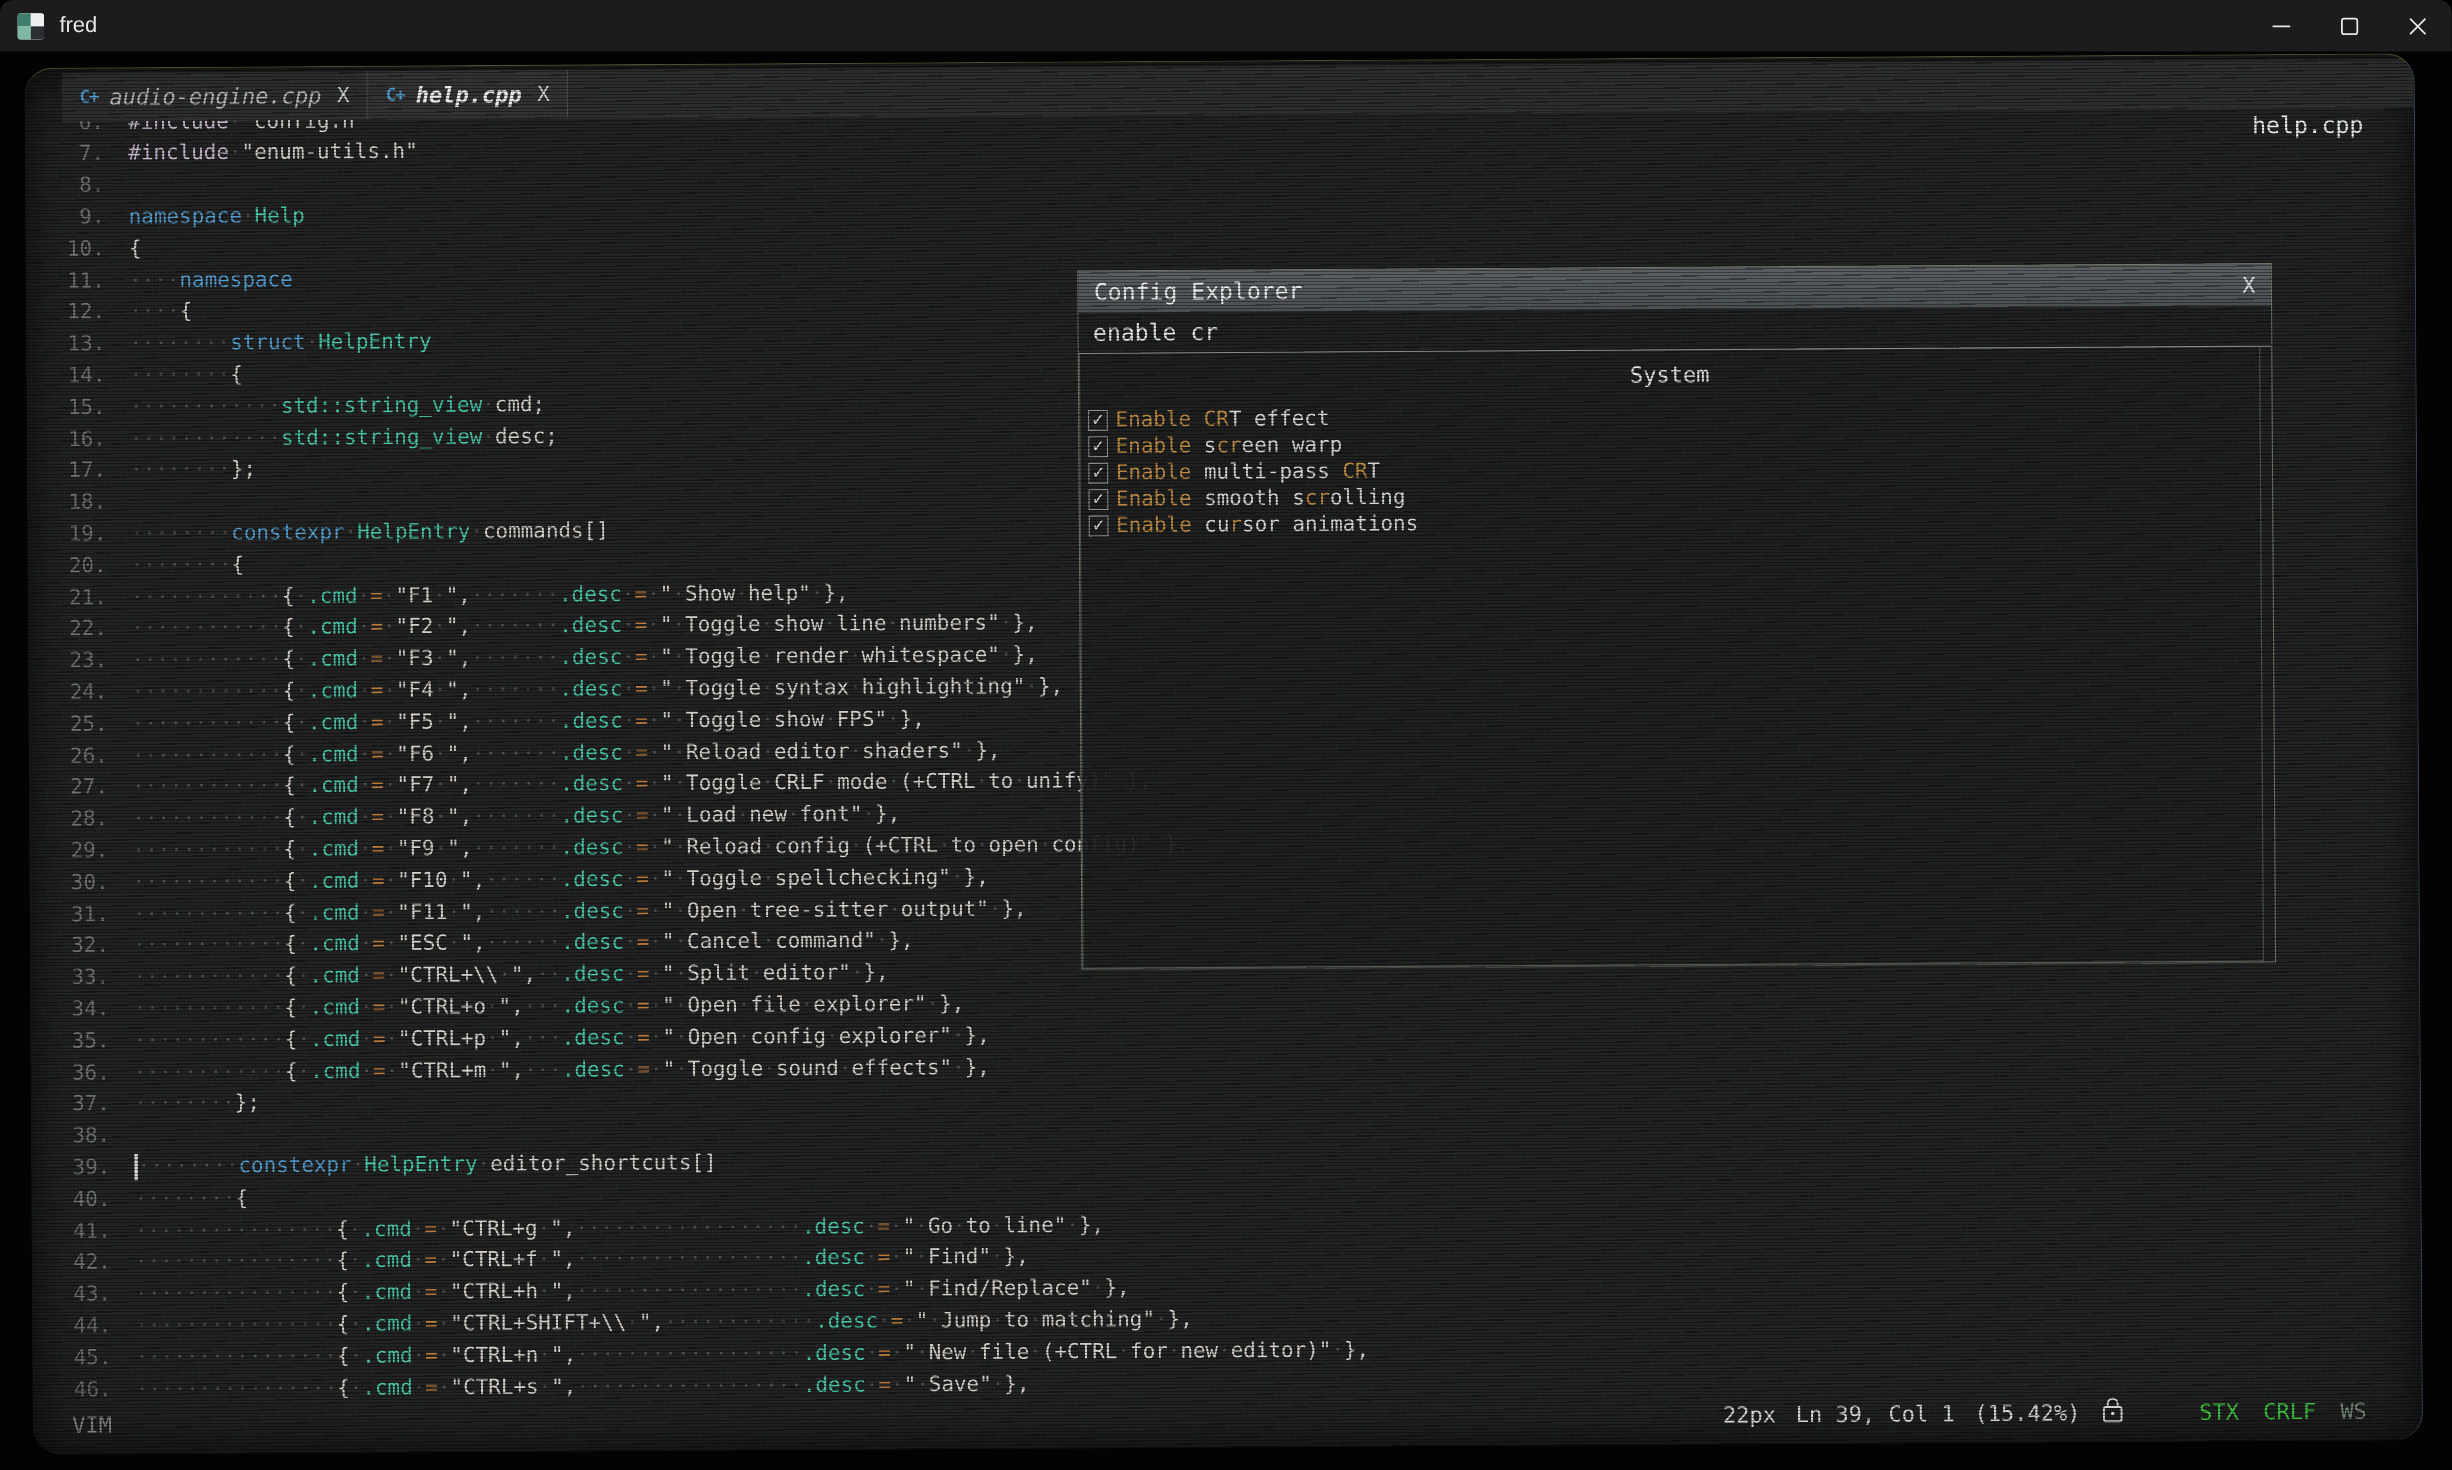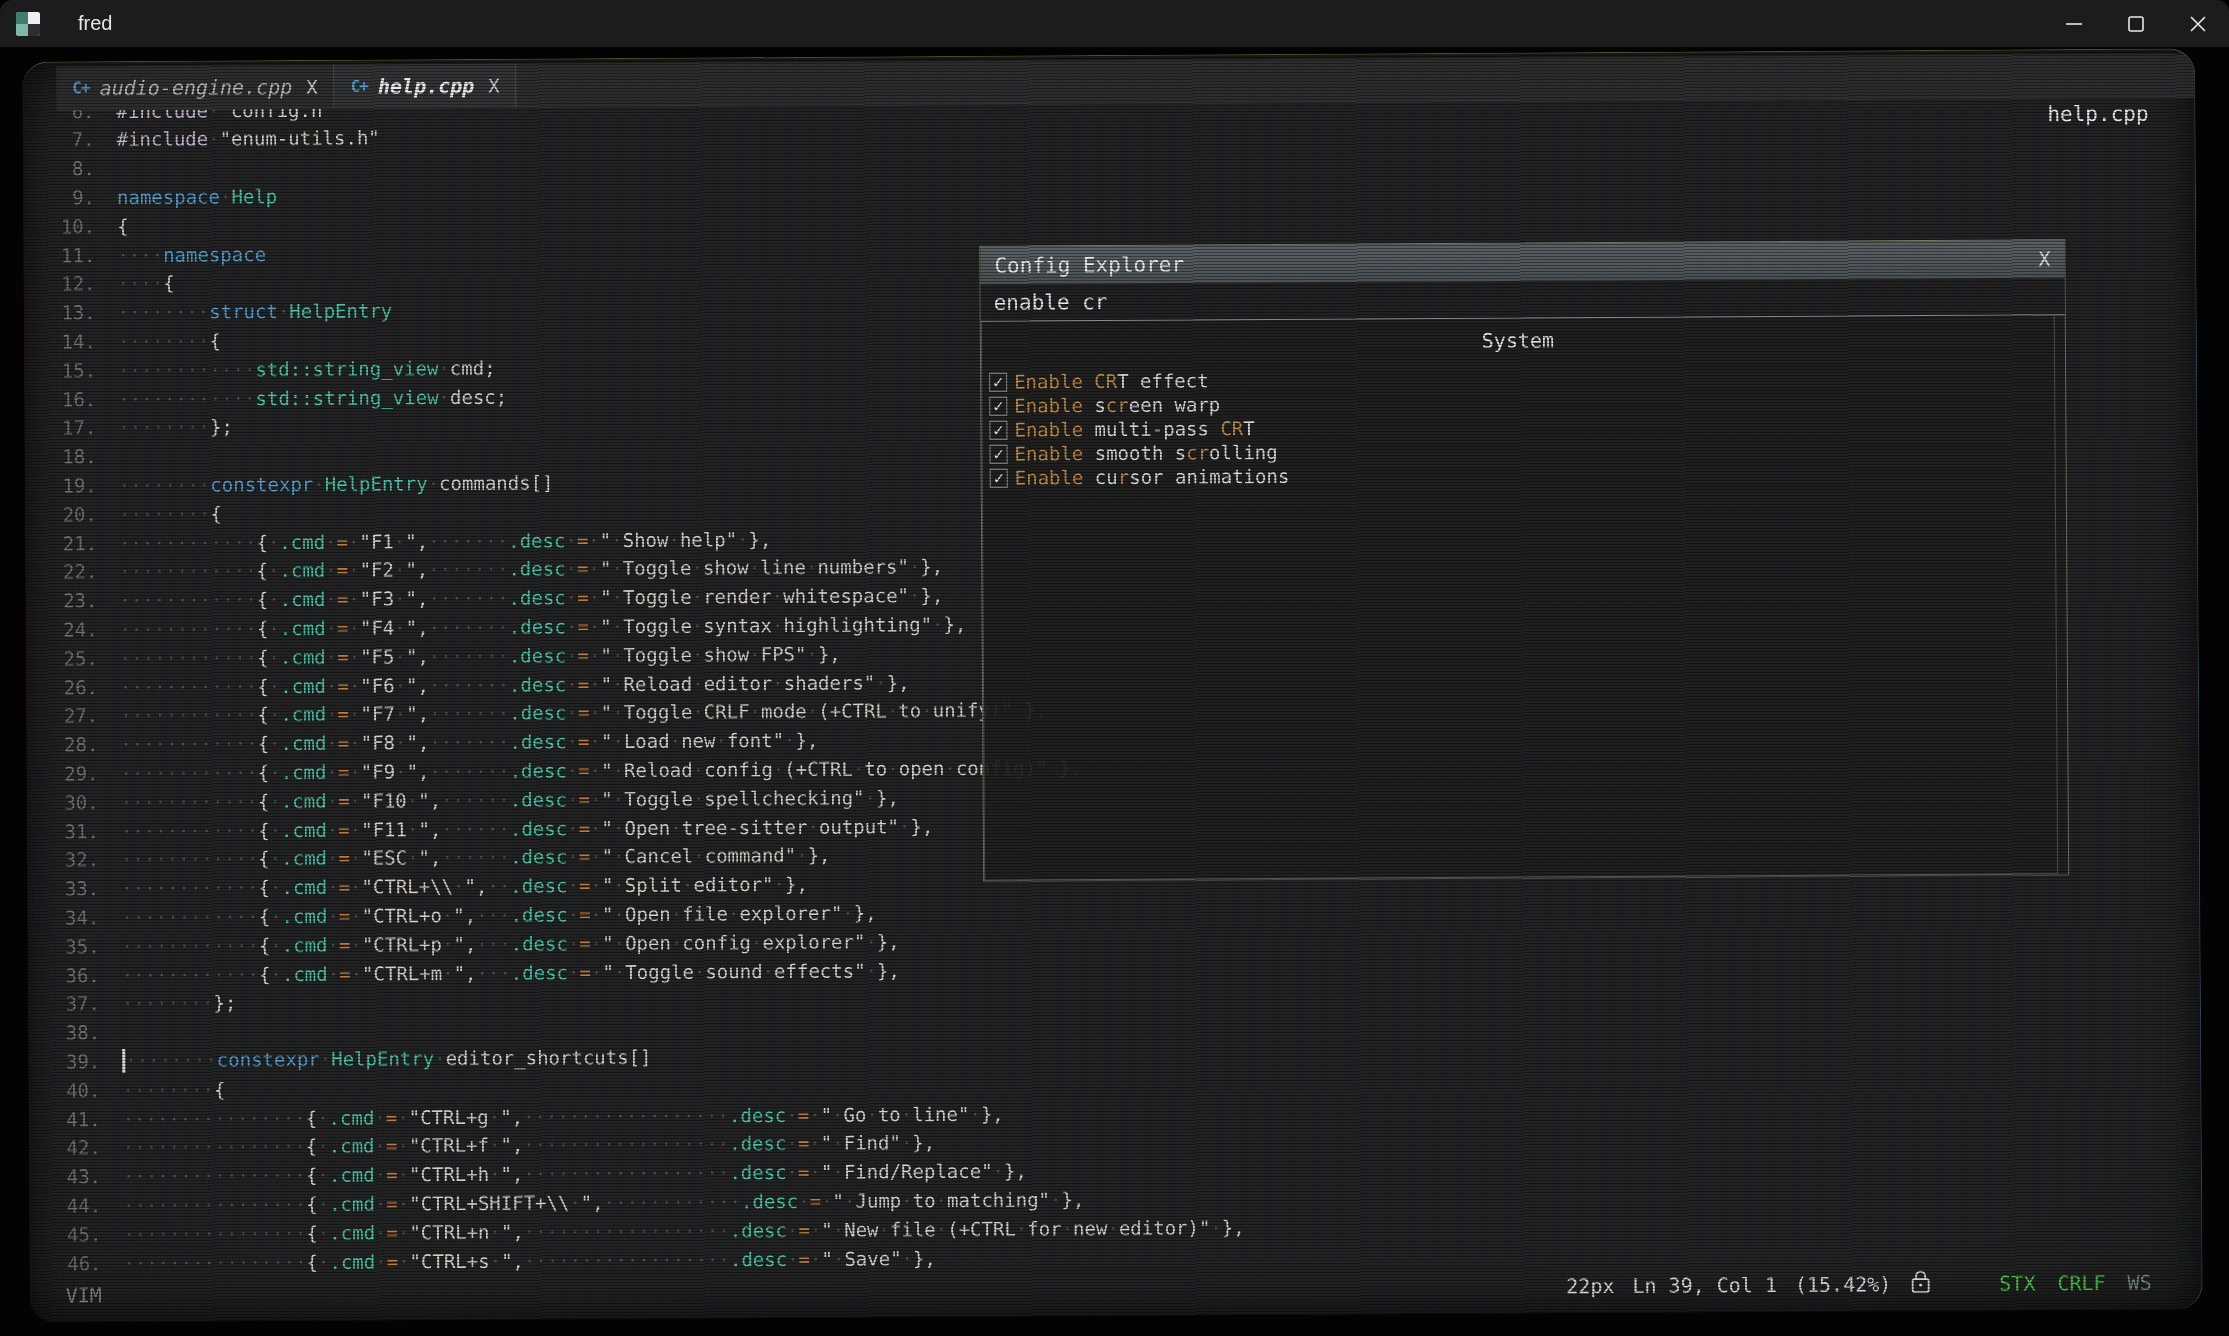--- a/index.html
+++ b/index.html
@@ -2,21 +2,21 @@
 <html><head>
 <meta charset="utf-8">
 <style>
   * { margin:0; padding:0; box-sizing:border-box; }
   html,body { background:#000; }
   .stage { position:relative; width:2229px; height:1336px; background:#000; overflow:hidden;
            font-family:"DejaVu Sans Mono", monospace; }
 
   
   .titlebar { position:absolute; top:0; left:0; right:0; height:47px; background:#1d1c1c;
-              border-radius:12px 12px 0 0; display:flex; align-items:center;gap:24px; }
+              border-radius:12px 12px 0 0; display:flex; align-items:center; }
   .appicon { width:24px; height:24px; margin-left:16px; border-radius:3px; overflow:hidden;
              display:grid; grid-template-columns:1fr 1fr; grid-template-rows:1fr 1fr; background:#dfe7e2; }
   .appicon i { display:block; }
   .appicon i:nth-child(1){ background:#3f7d6d; } .appicon i:nth-child(2){ background:#efeff2; }
   .appicon i:nth-child(3){ background:#7fb9a5; } .appicon i:nth-child(4){ background:#2b2e33; }
   .apptitle { color:#e6e6e6; font-family:"Liberation Sans", sans-serif; font-size:20px; margin-left:14px; }
   .wincontrols { margin-left:auto; display:flex; height:100%; }
   .winbtn { width:62px; height:100%; display:flex; align-items:center; justify-content:center;
             color:#e8e8e8; font-family:"DejaVu Sans", sans-serif; font-size:20px; }
   .winbtn svg { display:block; }

